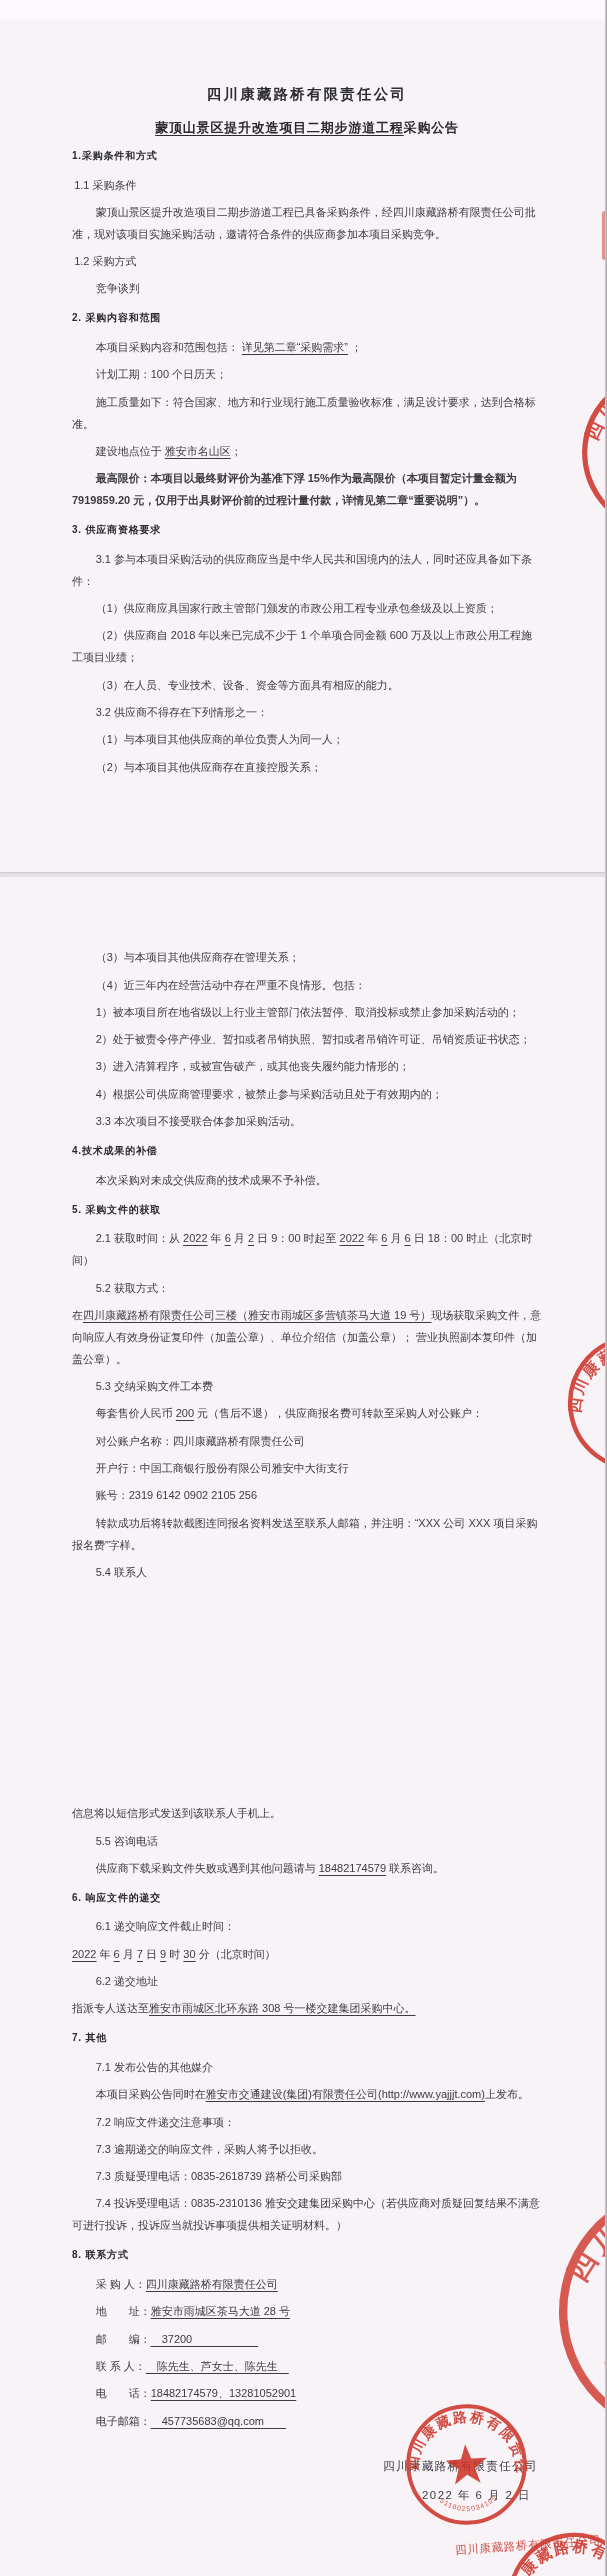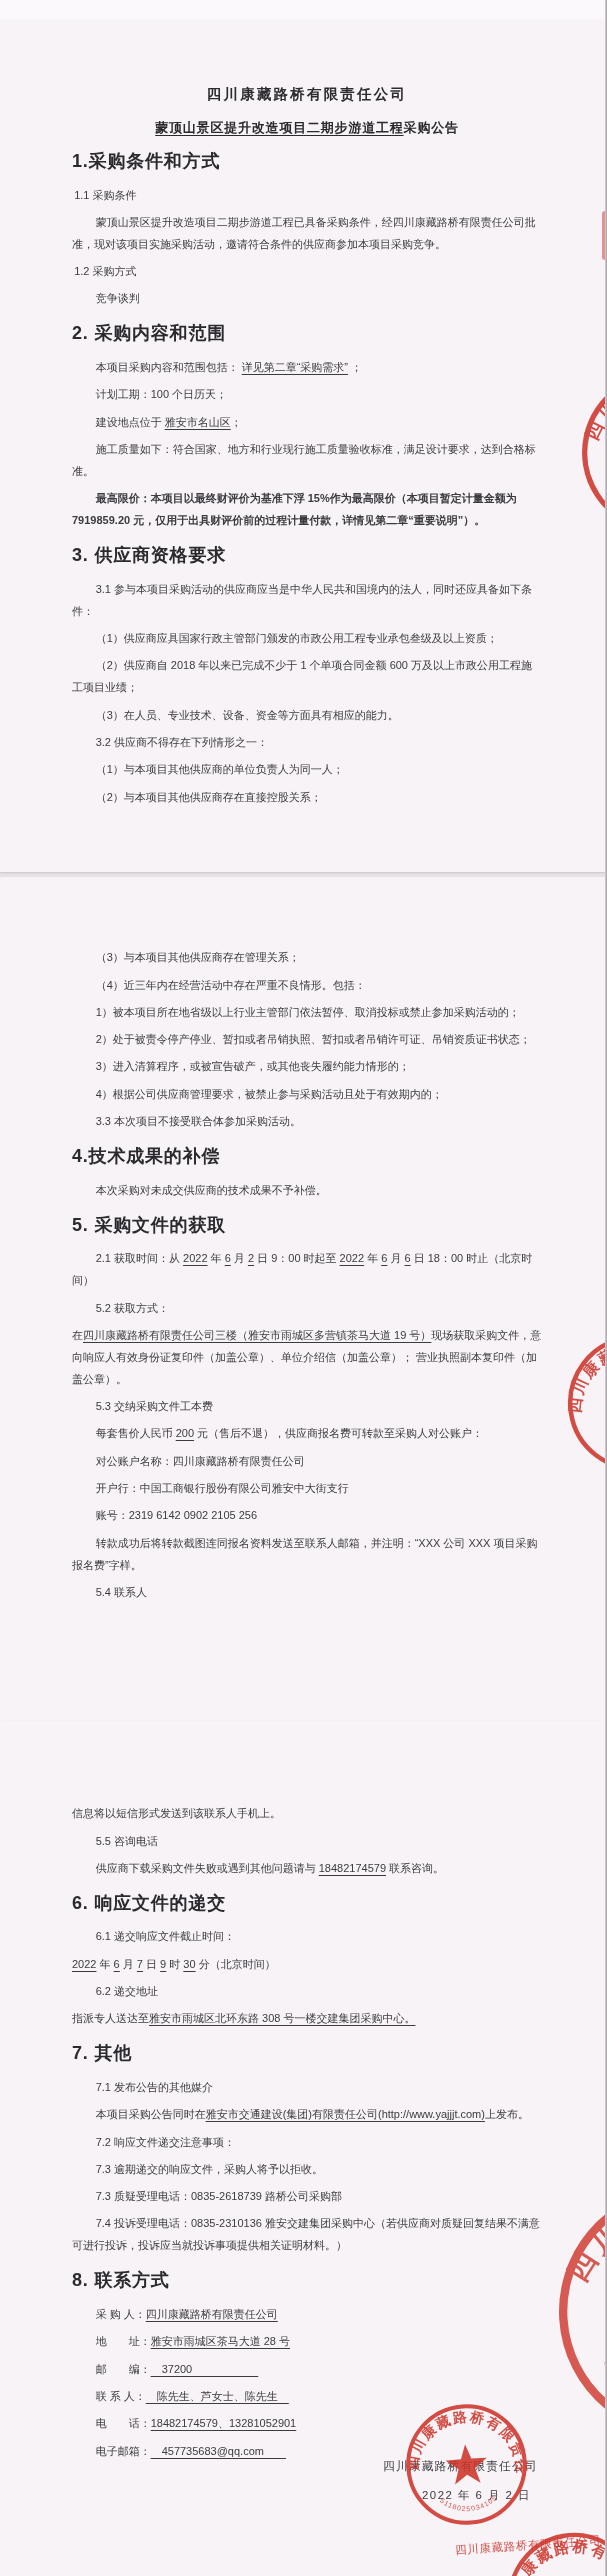--- a/index.html
+++ b/index.html
@@ -19,21 +19,21 @@
   #p2{top:877px;height:894px;}
   #p3{top:1721px;height:940px;}
   .content{padding:0 65px 0 72px;position:relative;z-index:2;}
   #p1 .content{padding-top:65px;}
   #p2 .content{padding-top:64px;}
   #p3 .content{padding-top:76px;}
 
   .blk{color:#3c3b40;}
   .doc-title{text-align:center;font-size:14.4px;font-weight:bold;letter-spacing:2.3px;margin:0 0 15px;color:#2d2c31;}
   .doc-subtitle{text-align:center;font-size:13px;font-weight:bold;letter-spacing:0.8px;margin:0 0 12px;color:#2a292e;}
-  .h2{font-size:18px;font-weight:bold;letter-spacing:0.8px;margin:12px 0 10.6px;color:#2b2a2f;}
+  .h2{font-size:10px;font-weight:bold;letter-spacing:0.8px;margin:12px 0 10.6px;color:#2b2a2f;}
   .sub,.p,.p-flush{font-size:11px;line-height:22px;margin:5.3px 0;}
   .sub{text-indent:.2em;}
   .p{text-indent:2.15em;}
   .p-flush{text-indent:0;}
   .u{text-decoration:underline;text-underline-offset:2.7px;text-decoration-thickness:0.8px;}
   .b{font-weight:bold;text-align:center;}
 
   
   .stamp{position:absolute;opacity:.87;z-index:5;pointer-events:none;}
   .stamp svg{display:block;}
@@ -60,22 +60,22 @@
         <div class="blk doc-title"><span>四川康藏路桥有限责任公司</span></div>
         <div class="blk doc-subtitle"><span class="u">蒙顶山景区提升改造项目二期步游道工程</span><span>采购公告</span></div>
         <div class="blk h2"><span>1.采购条件和方式</span></div>
         <div class="blk sub"><span>1.1 采购条件</span></div>
         <div class="blk p"><span>蒙顶山景区提升改造项目二期步游道工程已具备采购条件，经四川康藏路桥有限责任公司批准，现对该项目实施采购活动，邀请符合条件的供应商参加本项目采购竞争。</span></div>
         <div class="blk sub"><span>1.2 采购方式</span></div>
         <div class="blk p"><span>竞争谈判</span></div>
         <div class="blk h2"><span>2. 采购内容和范围</span></div>
         <div class="blk p"><span>本项目采购内容和范围包括： </span><span class="u">详见第二章“采购需求”</span><span> ；</span></div>
         <div class="blk p"><span>计划工期：100 个日历天；</span></div>
+        <div class="blk p"><span>施工质量如下：符合国家、地方和行业现行施工质量验收标准，满足设计要求，达到合格标准。</span></div>
         <div class="blk p"><span>建设地点位于 </span><span class="u">雅安市名山区</span><span>；</span></div>
-        <div class="blk p"><span>施工质量如下：符合国家、地方和行业现行施工质量验收标准，满足设计要求，达到合格标准。</span></div>
         <div class="blk p"><span class="b">最高限价：本项目以最终财评价为基准下浮 15%作为最高限价（本项目暂定计量金额为 7919859.20 元，仅用于出具财评价前的过程计量付款，详情见第二章“重要说明”）。</span></div>
         <div class="blk h2"><span>3.  供应商资格要求</span></div>
         <div class="blk p"><span>3.1 参与本项目采购活动的供应商应当是中华人民共和国境内的法人，同时还应具备如下条件：</span></div>
         <div class="blk p"><span>（1）供应商应具国家行政主管部门颁发的市政公用工程专业承包叁级及以上资质；</span></div>
         <div class="blk p"><span>（2）供应商自 2018 年以来已完成不少于 1 个单项合同金额 600 万及以上市政公用工程施工项目业绩；</span></div>
         <div class="blk p"><span>（3）在人员、专业技术、设备、资金等方面具有相应的能力。</span></div>
         <div class="blk p"><span>3.2 供应商不得存在下列情形之一：</span></div>
         <div class="blk p"><span>（1）与本项目其他供应商的单位负责人为同一人；</span></div>
         <div class="blk p"><span>（2）与本项目其他供应商存在直接控股关系；</span></div>
       </div>

